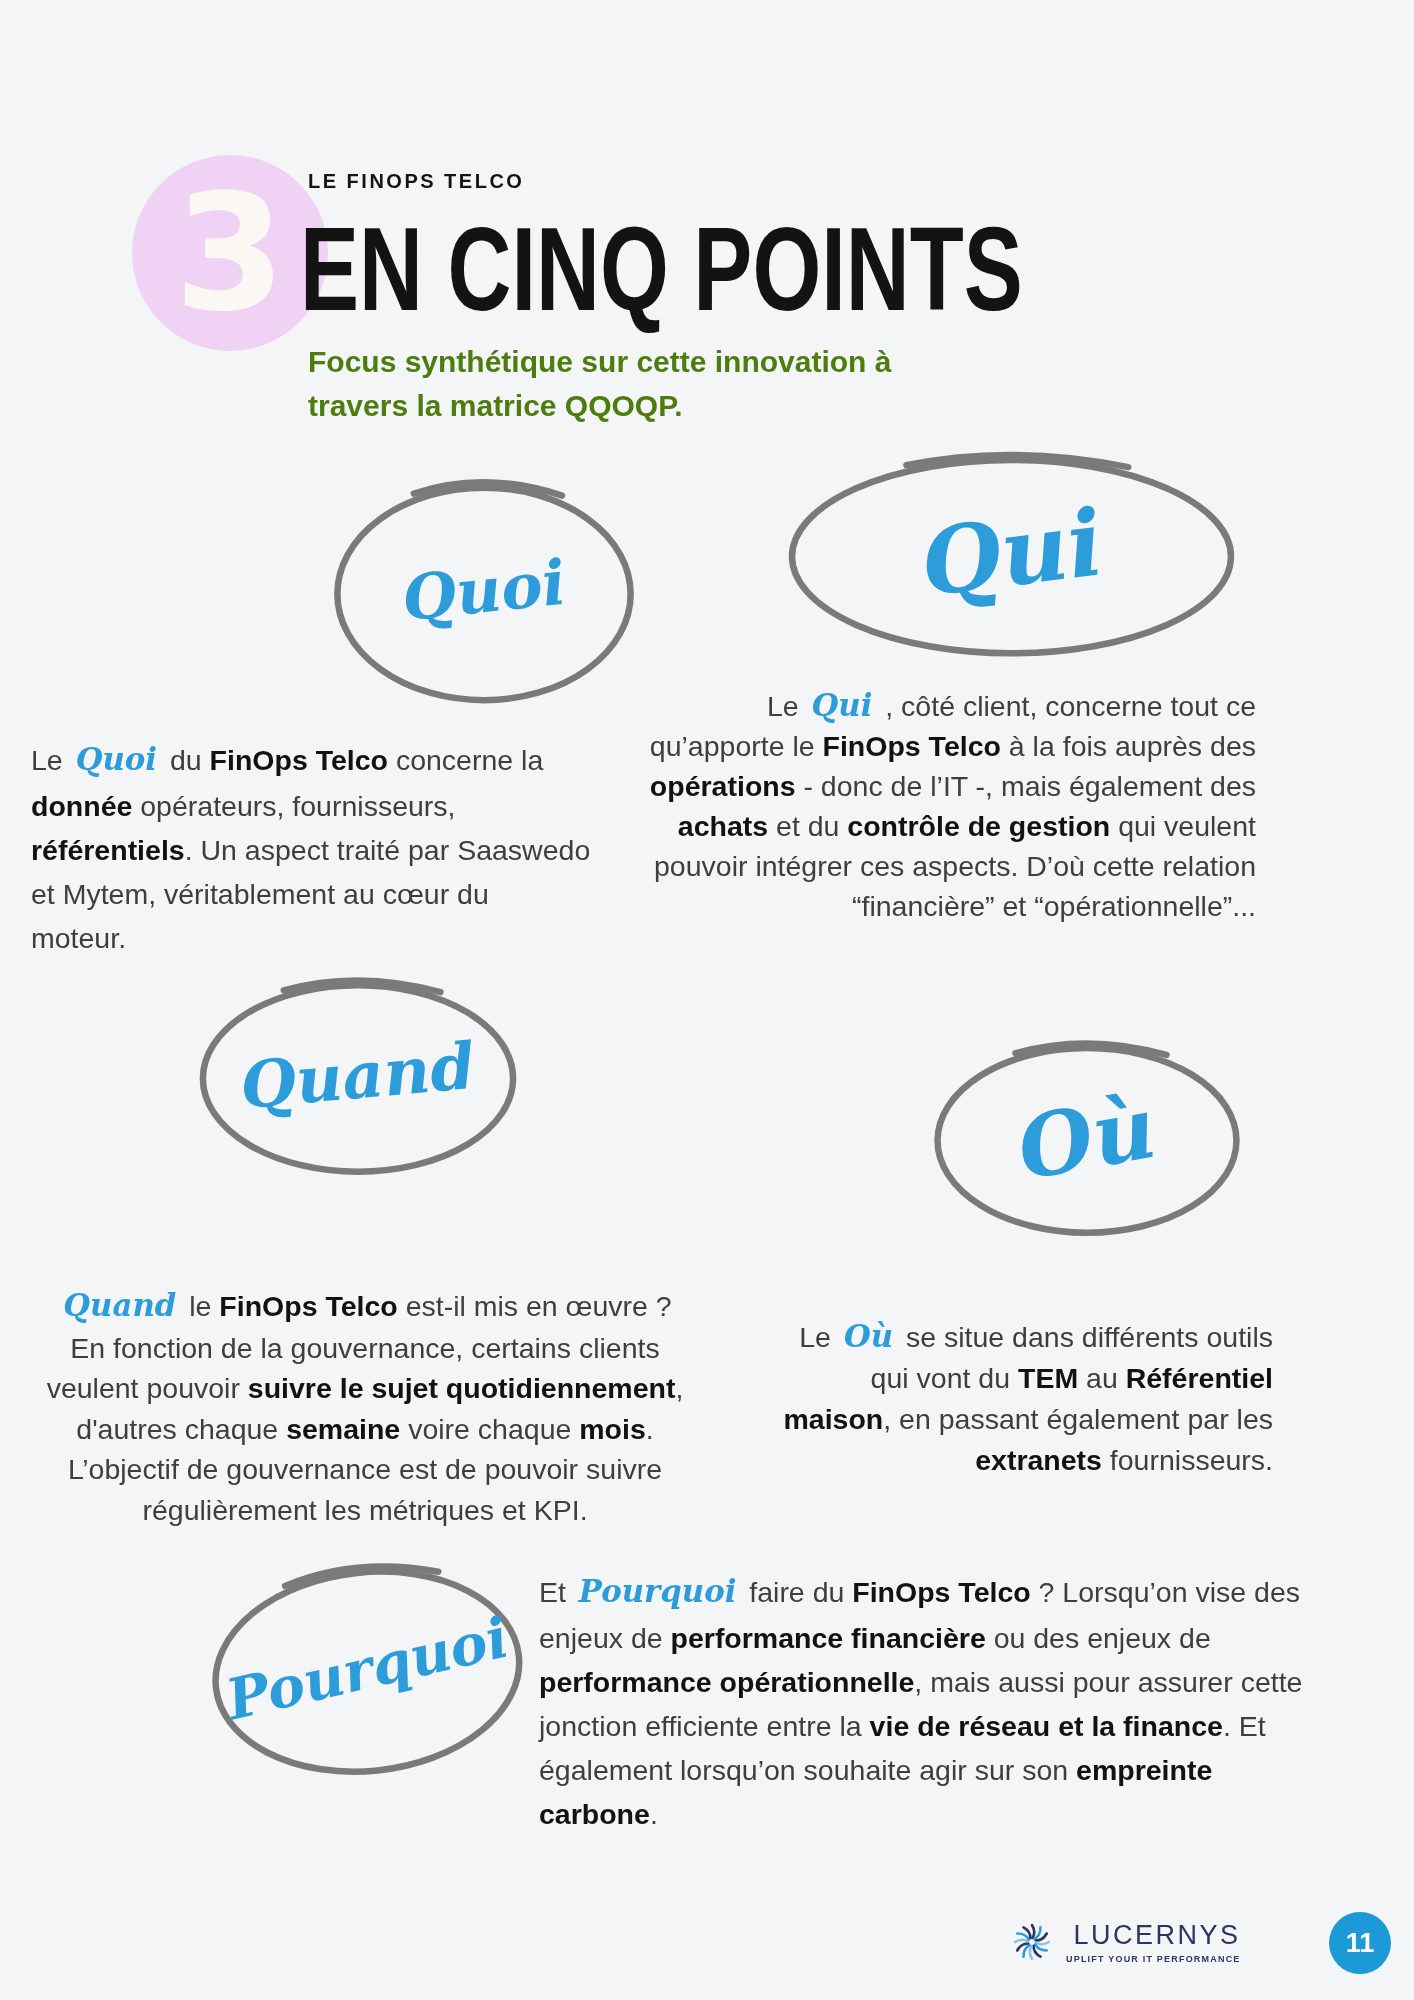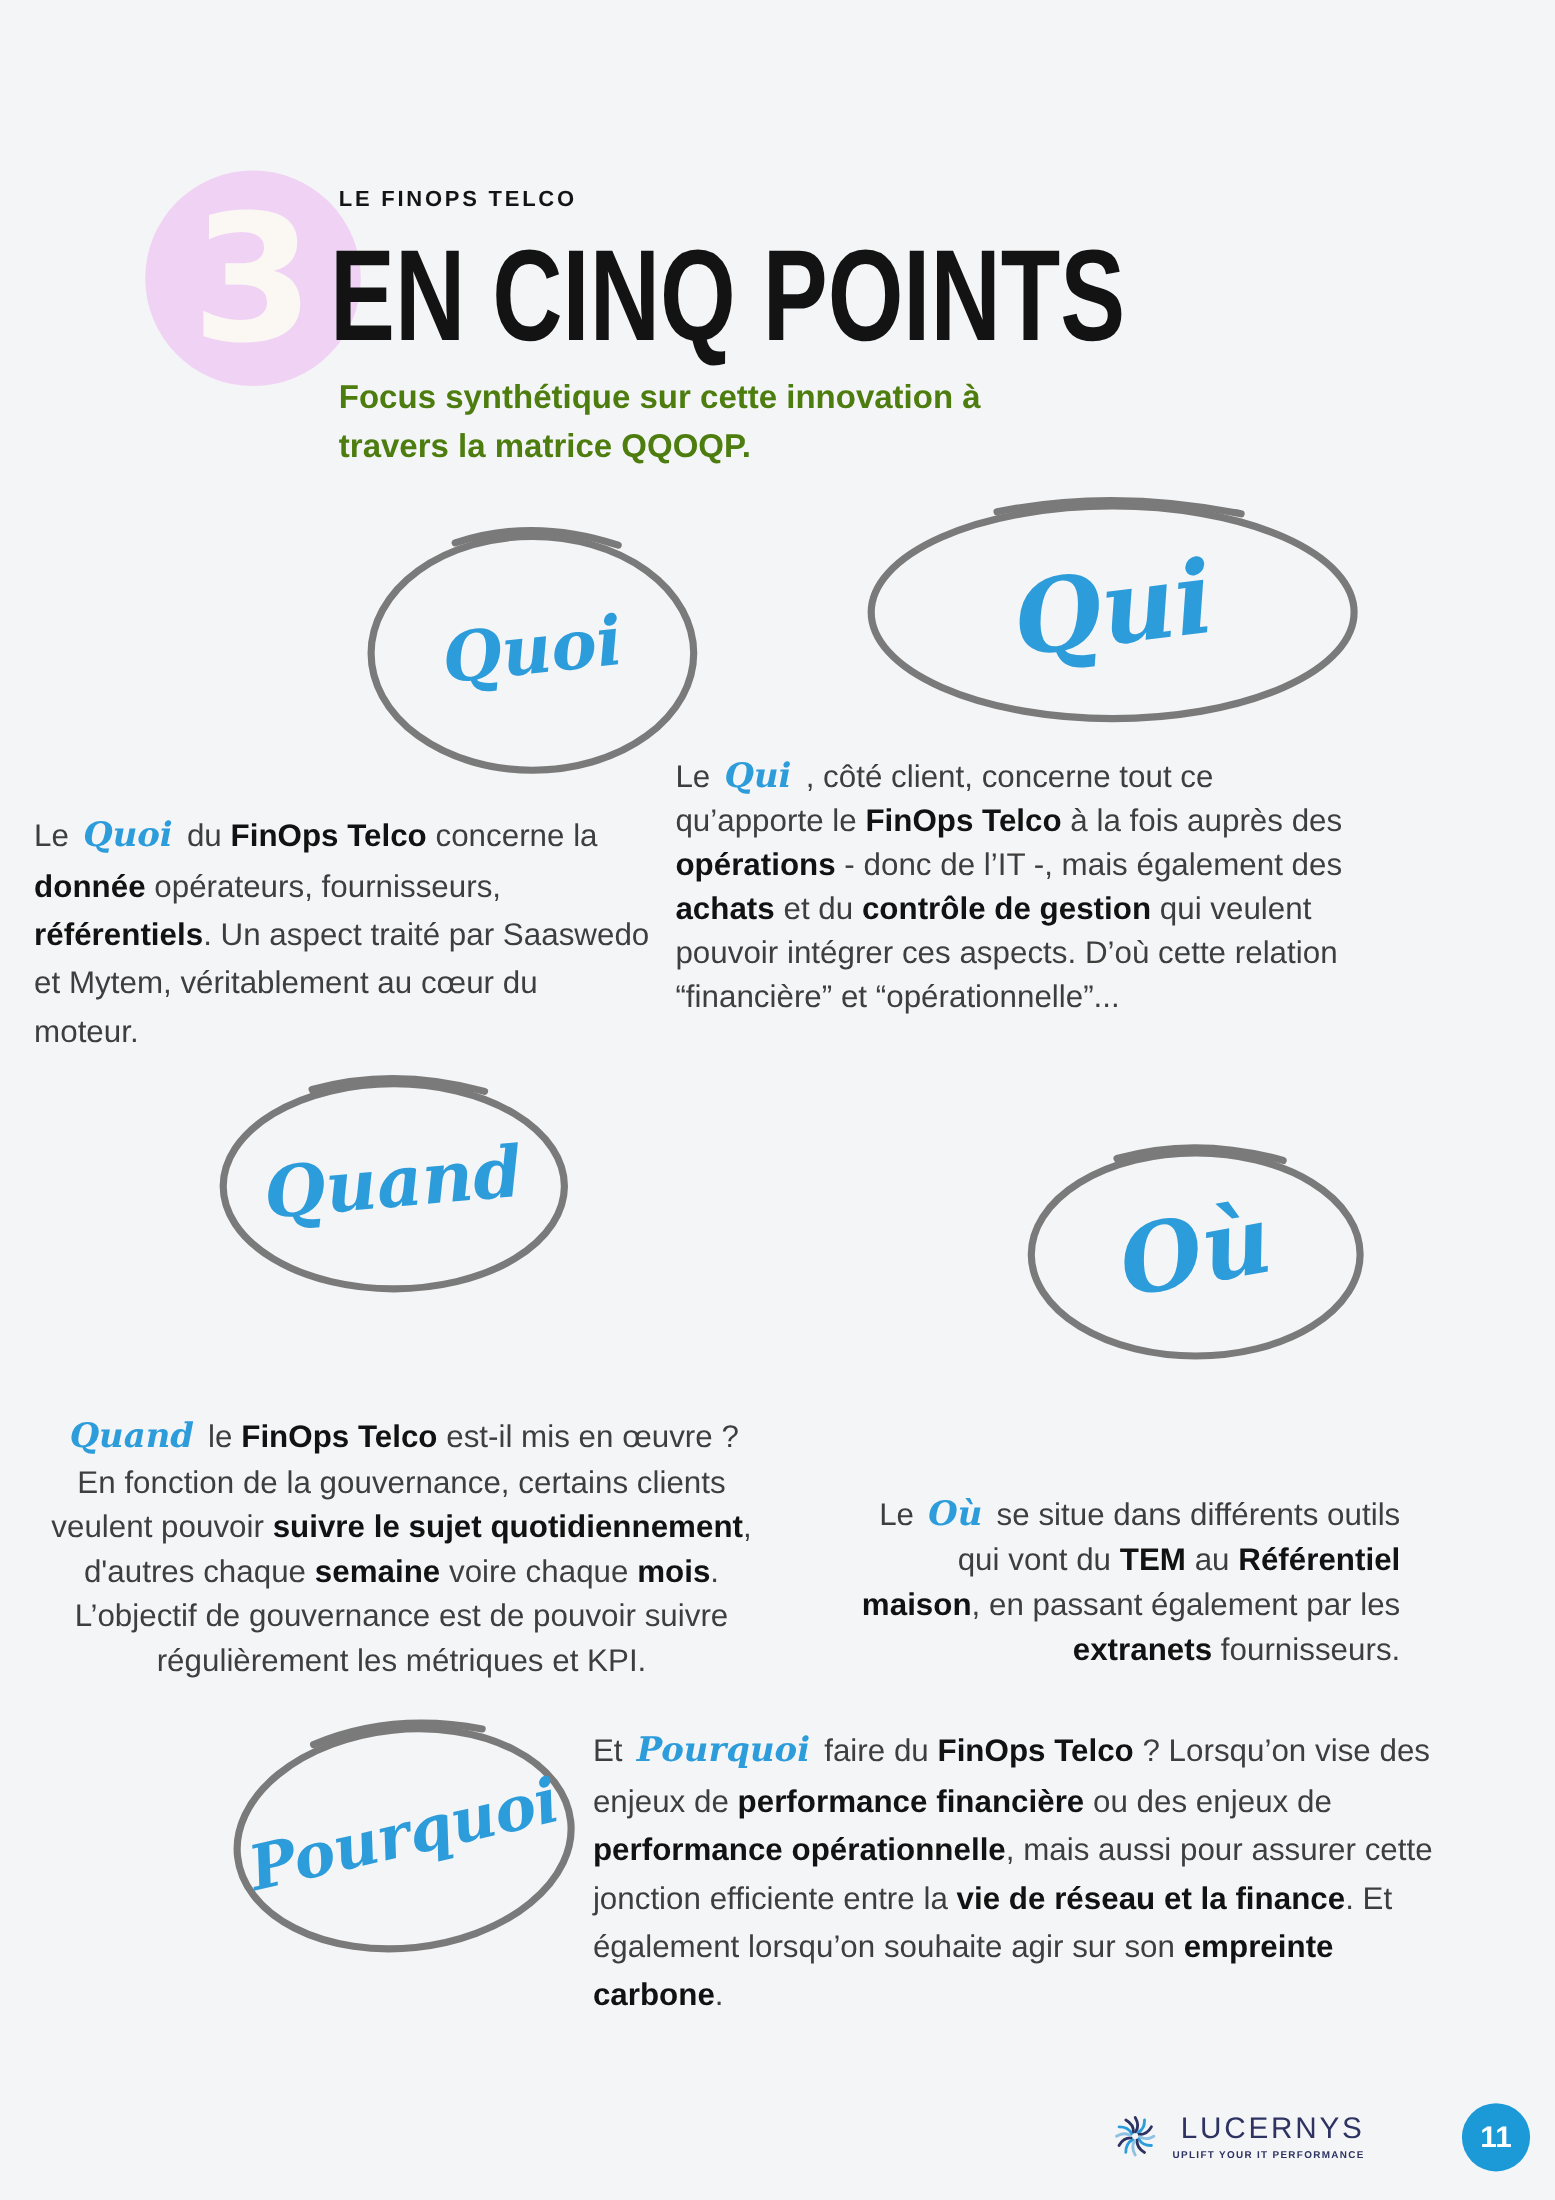--- a/index.html
+++ b/index.html
@@ -33,23 +33,23 @@
   #ring-ou{left:928px;top:1031px;width:318px;height:212px;}
   #ring-ou .ring-label{font-size:86px;transform:rotate(-10deg);}
   #ring-pourquoi{left:205px;top:1554px;width:324px;height:228px;transform:rotate(-6deg);}
   #ring-pourquoi .ring-label{font-size:56px;transform:rotate(-7deg);}
 
   
   .para{position:absolute;color:var(--body_text);font-size:28.5px;}
   .para .b{font-weight:700;color:var(--strong_text);}
   .para .si{font-family:"DejaVu Serif",serif;font-style:italic;font-weight:700;color:var(--accent_blue);font-size:1.08em;padding:0 5px;}
   #para-quoi{left:31px;top:736px;width:560px;line-height:1.55;text-align:left;}
-  #para-qui{right:170px;top:684px;width:630px;line-height:1.40;text-align:left;}
+  #para-qui{right:158px;top:684px;width:630px;line-height:1.40;text-align:right;}
   #para-quand{left:40px;top:1284px;width:650px;line-height:1.42;text-align:center;}
-  #para-ou{right:141px;top:1314px;width:515px;line-height:1.44;text-align:right;margin-top:40px;}
+  #para-ou{right:141px;top:1314px;width:515px;line-height:1.44;text-align:right;}
   #para-pourquoi{right:95px;top:1568px;width:780px;line-height:1.55;text-align:left;}
 
   
   .logo{position:absolute;left:1008px;top:1918px;display:flex;align-items:center;gap:10px;}
   .brand-wrap{display:flex;flex-direction:column;align-items:flex-end;}
   .brand{font-size:27px;font-weight:400;letter-spacing:2.5px;color:var(--navy);}
   .tagline{font-size:9px;font-weight:700;letter-spacing:1.2px;color:var(--navy);margin-top:3px;}
   .page-badge{position:absolute;left:1329px;top:1912px;width:62px;height:62px;border-radius:50%;
     background:var(--page_badge_blue);color:#ffffff;display:flex;align-items:center;justify-content:center;
     font-size:27px;font-weight:700;}

